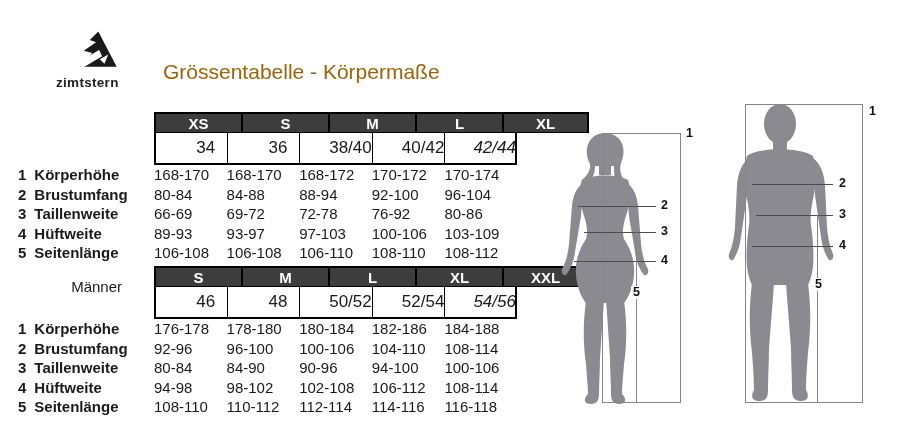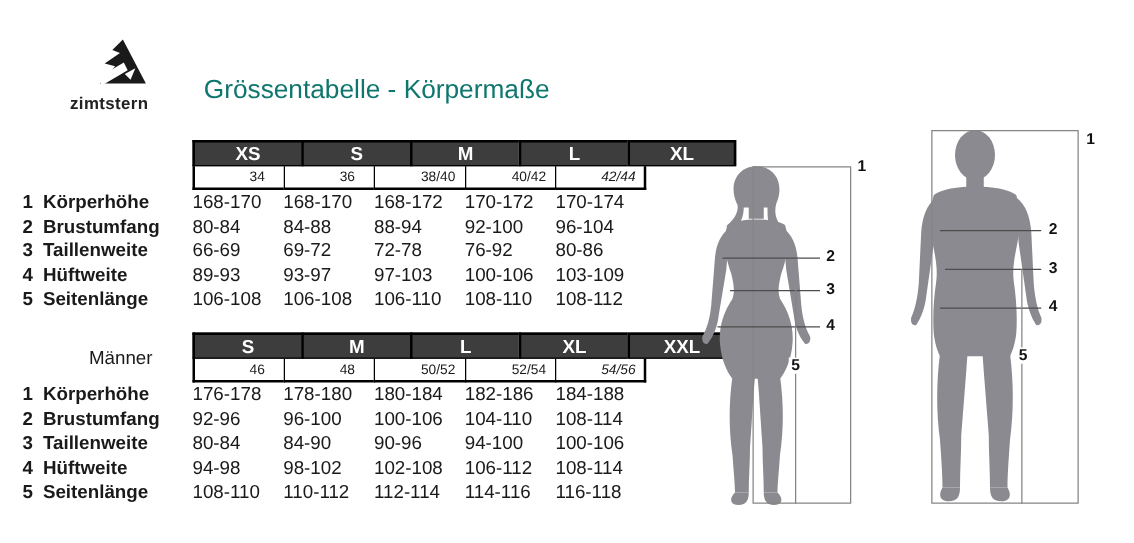--- a/index.html
+++ b/index.html
@@ -11,35 +11,35 @@
     position:relative;overflow:hidden;
   }
   .page{position:absolute;inset:0;}
 
   
   .brand{position:absolute;left:56px;top:26px;width:80px;text-align:left;}
   .brand svg{display:block;margin:0 auto;}
   .brand-text{font-size:13.5px;font-weight:bold;letter-spacing:.3px;margin-top:1px;color:#222;}
 
   
-  .title{position:absolute;left:163px;top:60px;margin:0;font-size:21px;font-weight:normal;color:#0f766e;}
+  .title{position:absolute;left:163px;top:60px;margin:0;font-size:21px;font-weight:normal;color:#a16207;}
 
   
   .size-table{position:absolute;left:0;width:517px;}
   .row{display:flex;}
   .cell{box-sizing:border-box;flex:none;}
   .spacer{width:154px;}
   .group-label{position:absolute;left:0;top:0;width:130px;height:40px;display:flex;align-items:center;
     justify-content:flex-end;padding-right:8px;box-sizing:border-box;font-size:15px;}
   .head{width:87px;height:21px;background:var(--header_bg,#3d3d3d);color:var(--header_text,#fff);
     font-weight:bold;font-size:15px;display:flex;align-items:center;justify-content:center;
     border-top:2px solid var(--border,#000);border-bottom:1.5px solid var(--border,#000);
     border-left:2px solid var(--border,#000);}
   .header-row .head:last-child{border-right:2px solid var(--border,#000);}
-  .size{width:72.6px;height:19px;font-size:11px;display:flex;align-items:center;justify-content:center;
+  .size{width:72.6px;height:32px;font-size:17px;display:flex;align-items:center;justify-content:center;
     border-bottom:2px solid var(--border,#000);border-left:1.5px solid var(--border,#000);padding-left:29px;}
   .size-row .size:nth-child(2){border-left:2px solid var(--border,#000);}
   .size-row .size:last-child{border-right:2px solid var(--border,#000);font-style:italic;}
   .rows{width:517px;}
   .drow{display:flex;height:19.5px;align-items:center;font-size:15px;}
   .rowlabel{width:154px;box-sizing:border-box;font-weight:bold;padding-left:18px;display:flex;
     align-items:center;gap:8px;}
   .rownum{min-width:8px;}
   .val{width:72.6px;text-align:left;}
 

